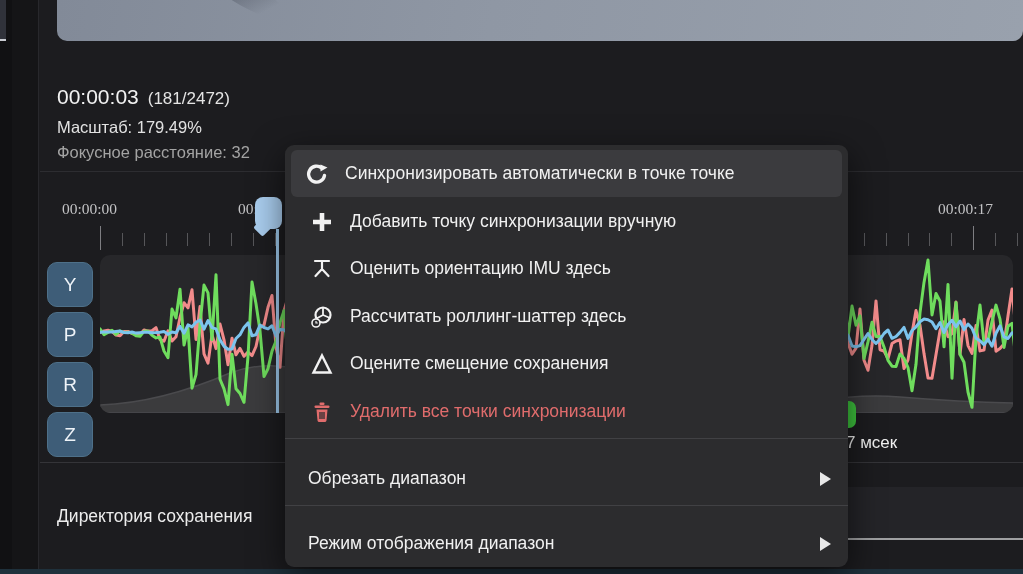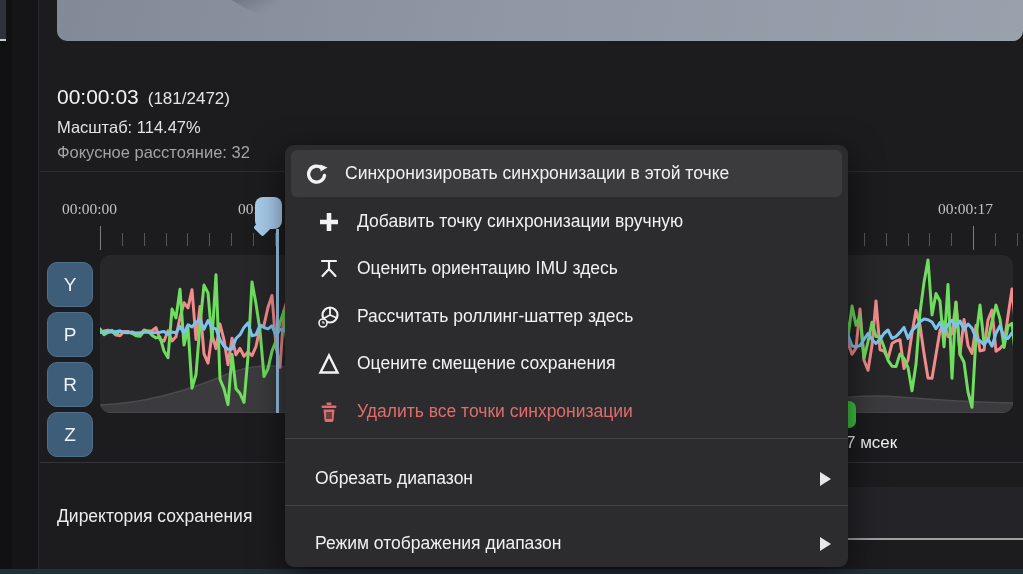--- a/index.html
+++ b/index.html
@@ -42,21 +42,21 @@
   .sync-label{position:absolute;left:846px;top:433px;font-size:17px;color:#f0f0f0;z-index:6;}
   
   .divider{position:absolute;left:40px;top:462px;width:983px;height:1px;background:#343438;}
   .save-label{position:absolute;left:57px;top:506px;font-size:17.5px;color:#ececec;z-index:6;}
   .save-field{position:absolute;left:300px;top:487px;width:723px;height:53px;background:#242428;
        border-bottom:2px solid #9fa0a2;box-sizing:border-box;z-index:5;}
   .bottom-strip{position:absolute;left:0;top:569px;width:1023px;height:5px;background:#1f313c;}
   
   .menu{position:absolute;left:285px;top:145px;width:563px;height:422px;background:#2c2c2e;
        border-radius:9px;box-shadow:0 10px 34px rgba(0,0,0,.6);z-index:50;}
-  .mi{position:absolute;left:12px;right:0;height:47px;display:flex;align-items:center;padding-left:18px;box-sizing:border-box;cursor:default;}
+  .mi{position:absolute;left:5px;right:0;height:47px;display:flex;align-items:center;padding-left:18px;box-sizing:border-box;cursor:default;}
   .mi.hl{left:6px;right:6px;padding-left:12px;background:#3b3b3e;border-radius:6px;}
   .ic{width:28px;height:28px;flex:0 0 28px;display:flex;align-items:center;justify-content:center;}
   .mi-label{margin-left:14px;font-size:17.5px;color:#f1f1f1;white-space:nowrap;}
   .mi.danger .mi-label{color:#e06c6c;}
   .sep{position:absolute;left:0;right:0;height:1px;background:#414144;}
   .arrow{position:absolute;right:17px;top:50%;margin-top:-7px;width:0;height:0;
        border-left:11px solid #e8e8e8;border-top:7px solid transparent;border-bottom:7px solid transparent;}
 </style>
 </head>
 <body>
@@ -68,21 +68,21 @@
   <div class="main-bg"></div>
   <div class="main-border"></div>
 
   <div class="video">
     <div class="video-streak"></div>
   </div>
 
   <div class="time-row">
     <span>00:00:03</span><span class="frames">(181/2472)</span>
   </div>
-  <div class="zoom-line">Масштаб: 114.47%</div>
+  <div class="zoom-line">Масштаб: 179.49%</div>
   <div class="focal-line">Фокусное расстояние: 32</div>
 
   <div class="panel-top"></div>
 
   <div class="tl-label" style="left:62px">00:00:00</div>
   <div class="tl-label" style="left:238px">00:</div>
   <div class="tl-label" style="left:938px">00:00:17</div>
   <div id="ticks">
       <div class="tick major" style="left: 100px;"></div>
       <div class="tick" style="left: 121.8px;"></div>
@@ -155,21 +155,21 @@
   <div class="bottom-strip"></div>
 
   <div class="menu">
     <div class="mi hl" style="top:5px">
       <span class="ic">
         <svg width="24" height="24" viewBox="0 0 24 24">
             <path d="M19.5 13.5a8 8 0 1 1-2.6-7.4" fill="none" stroke="#f2f2f2" stroke-width="3.4" stroke-linecap="round"></path>
             <polygon points="15.5,2.5 22.5,5.5 15.5,9.5" fill="#f2f2f2"></polygon>
           </svg>
       </span>
-      <span class="mi-label">Синхронизировать синхронизации в этой точке</span>
+      <span class="mi-label">Синхронизировать автоматически в точке точке</span>
     </div>
     <div class="mi" style="top:53px">
       <span class="ic">
         <svg width="24" height="24" viewBox="0 0 24 24">
             <path d="M12 3v18M3 12h18" stroke="#f2f2f2" stroke-width="4.6"></path>
           </svg>
       </span>
       <span class="mi-label">Добавить точку синхронизации вручную</span>
     </div>
     <div class="mi" style="top:100px">

